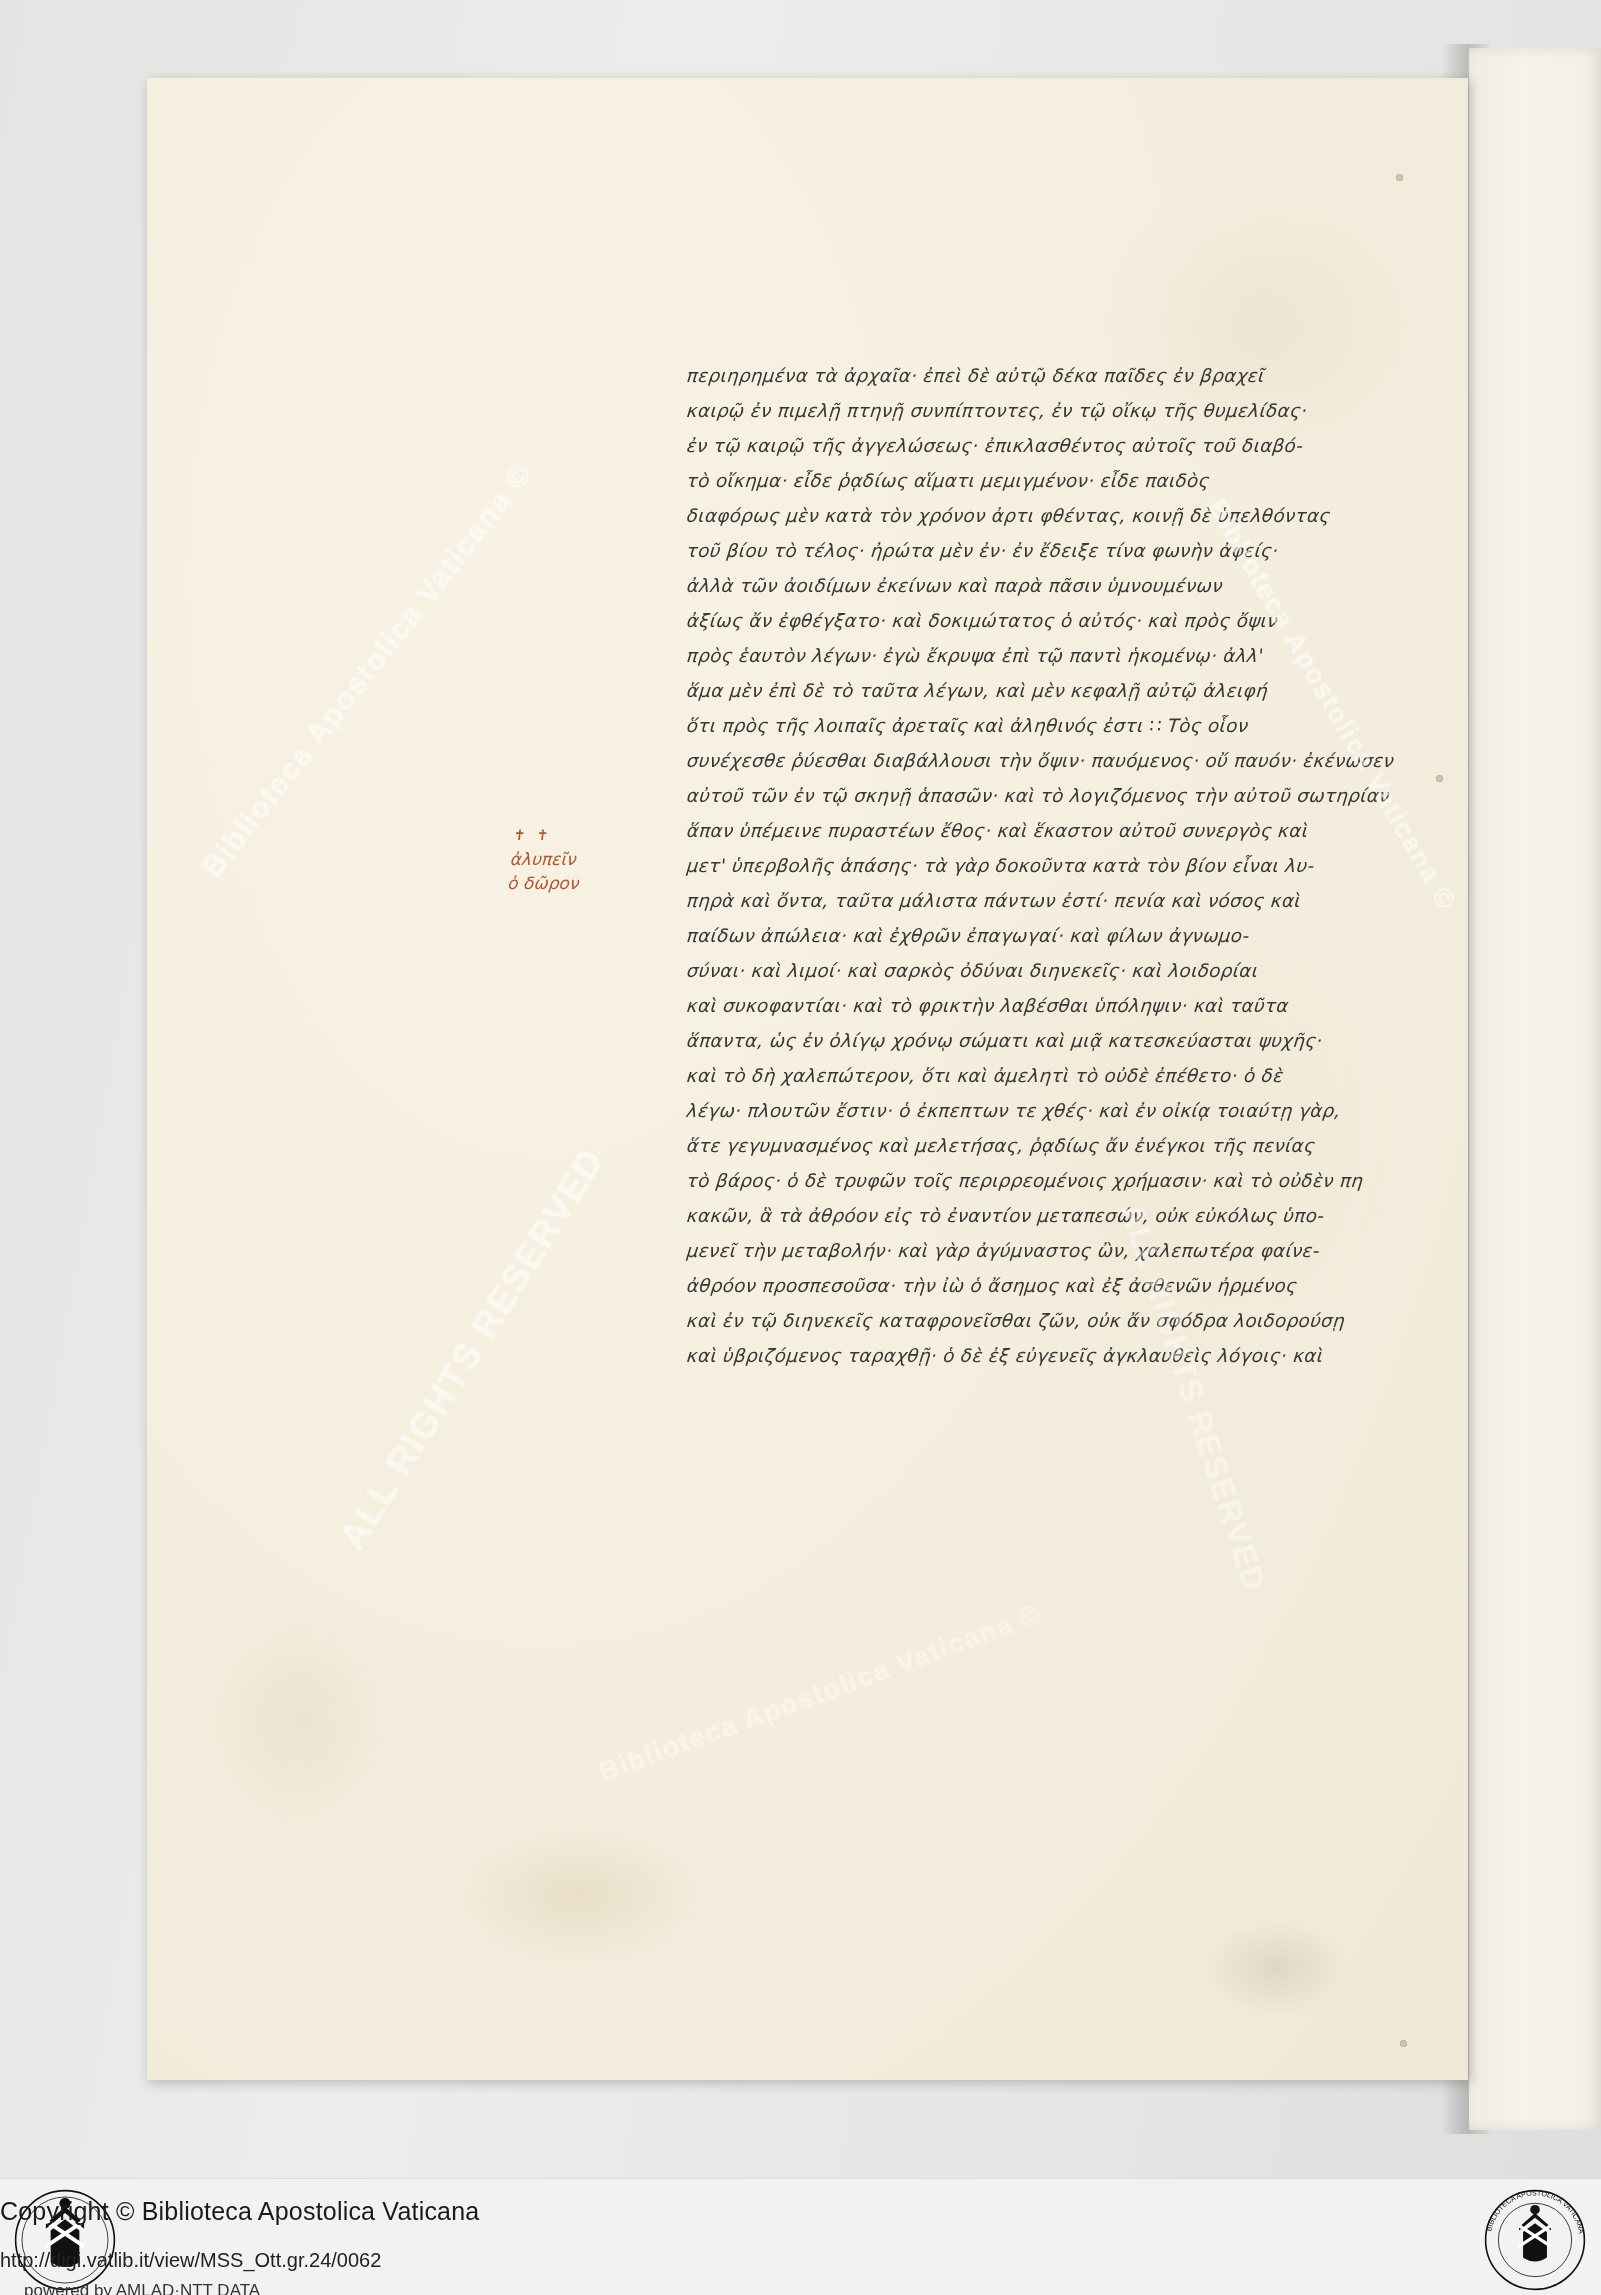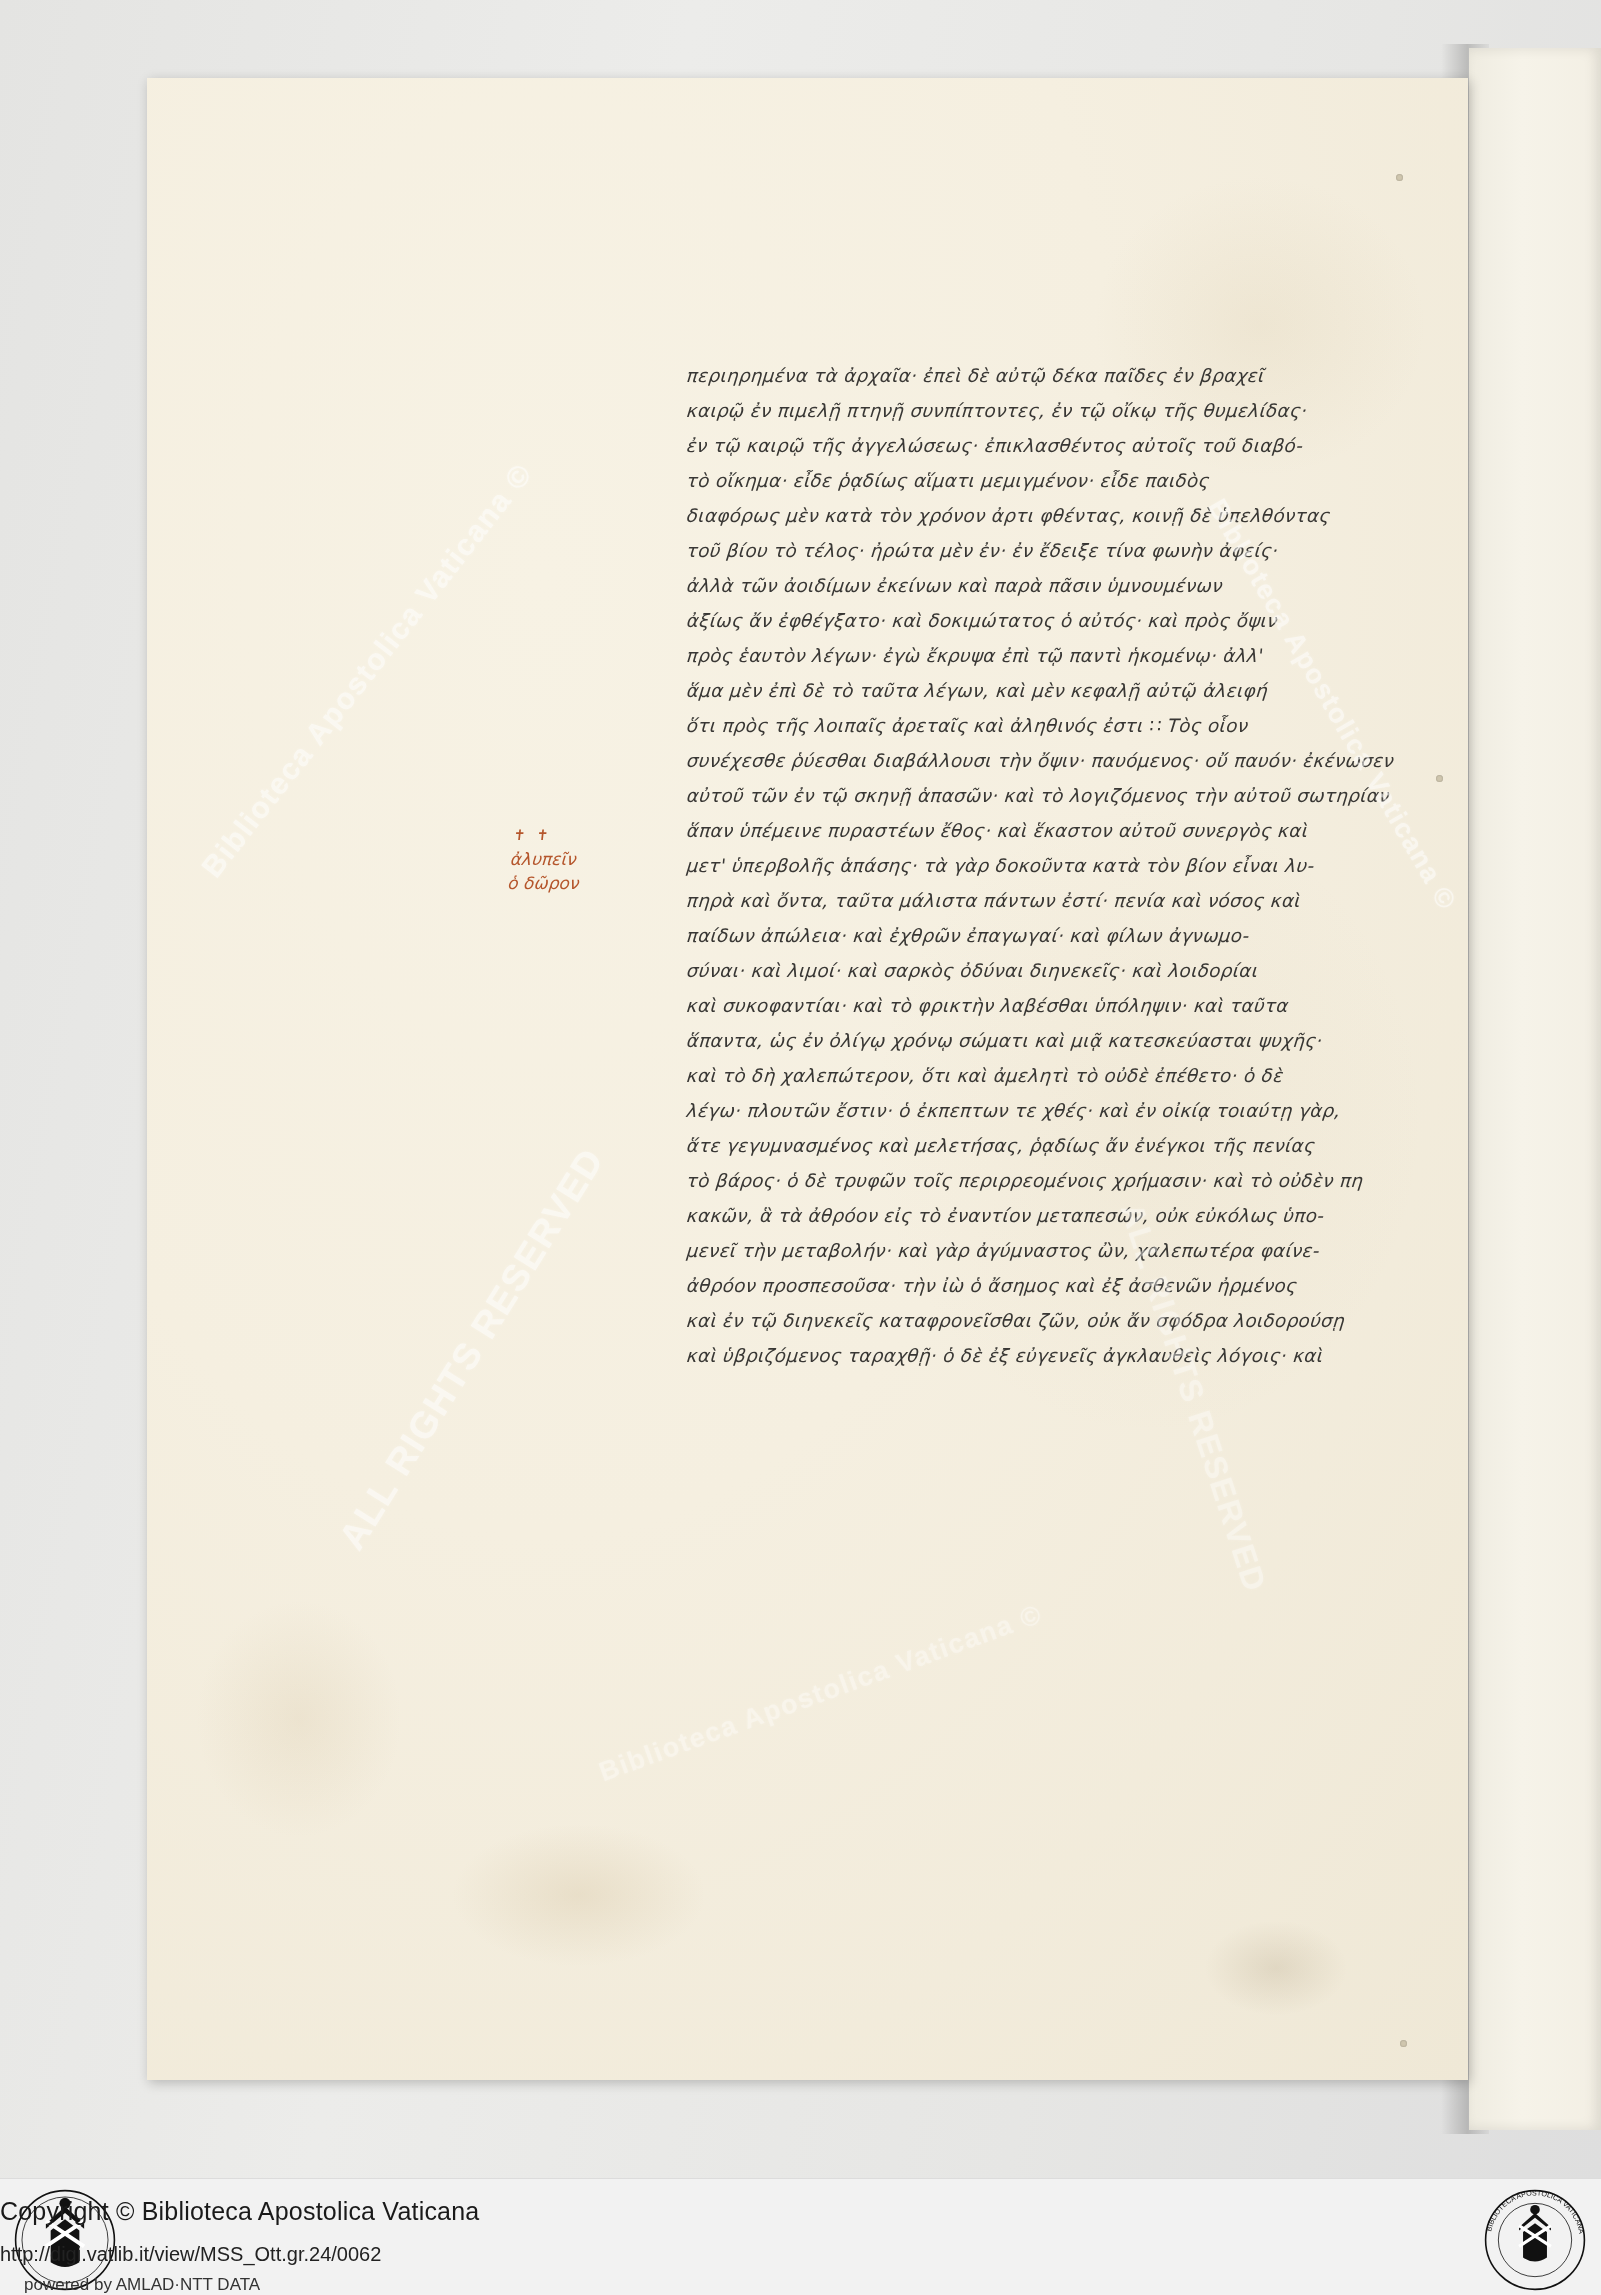--- a/index.html
+++ b/index.html
@@ -162,21 +162,21 @@
     text-align: left;
     color: #1a1a1a;
   }
   #copyright-line {
     font-size: 25px;
     margin-top: 17.6px;
     letter-spacing: 0.2px;
   }
   #url-line {
     font-size: 20px;
-    margin-top: 17px;
+    margin-top: 23px;
     color: #222222;
   }
   #powered-line {
     font-size: 17px;
     margin-top: 9.6px;
     color: #333333;
     padding-left: 24px;
   }
 
   

